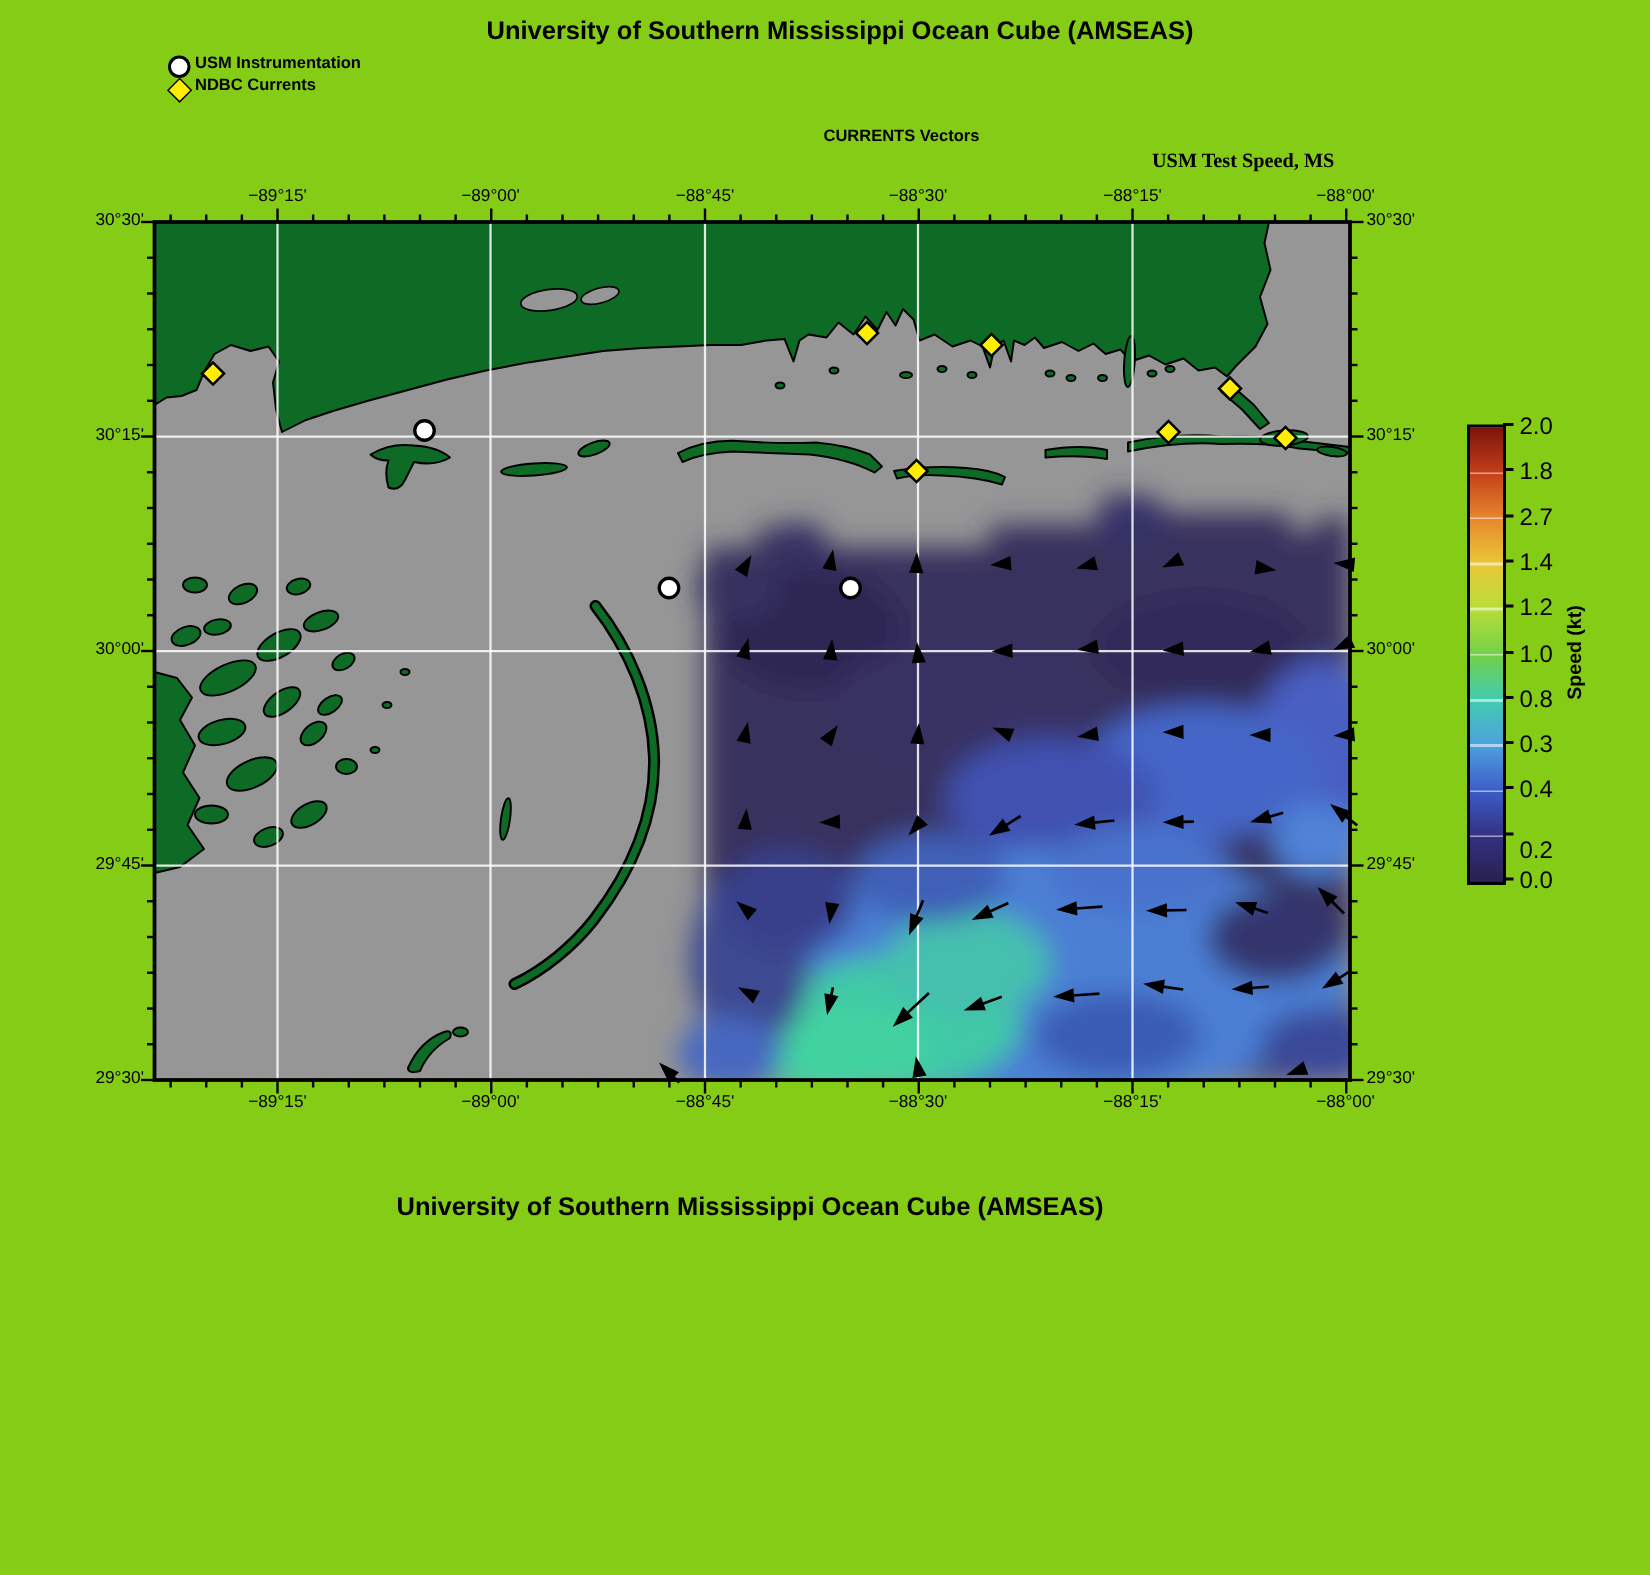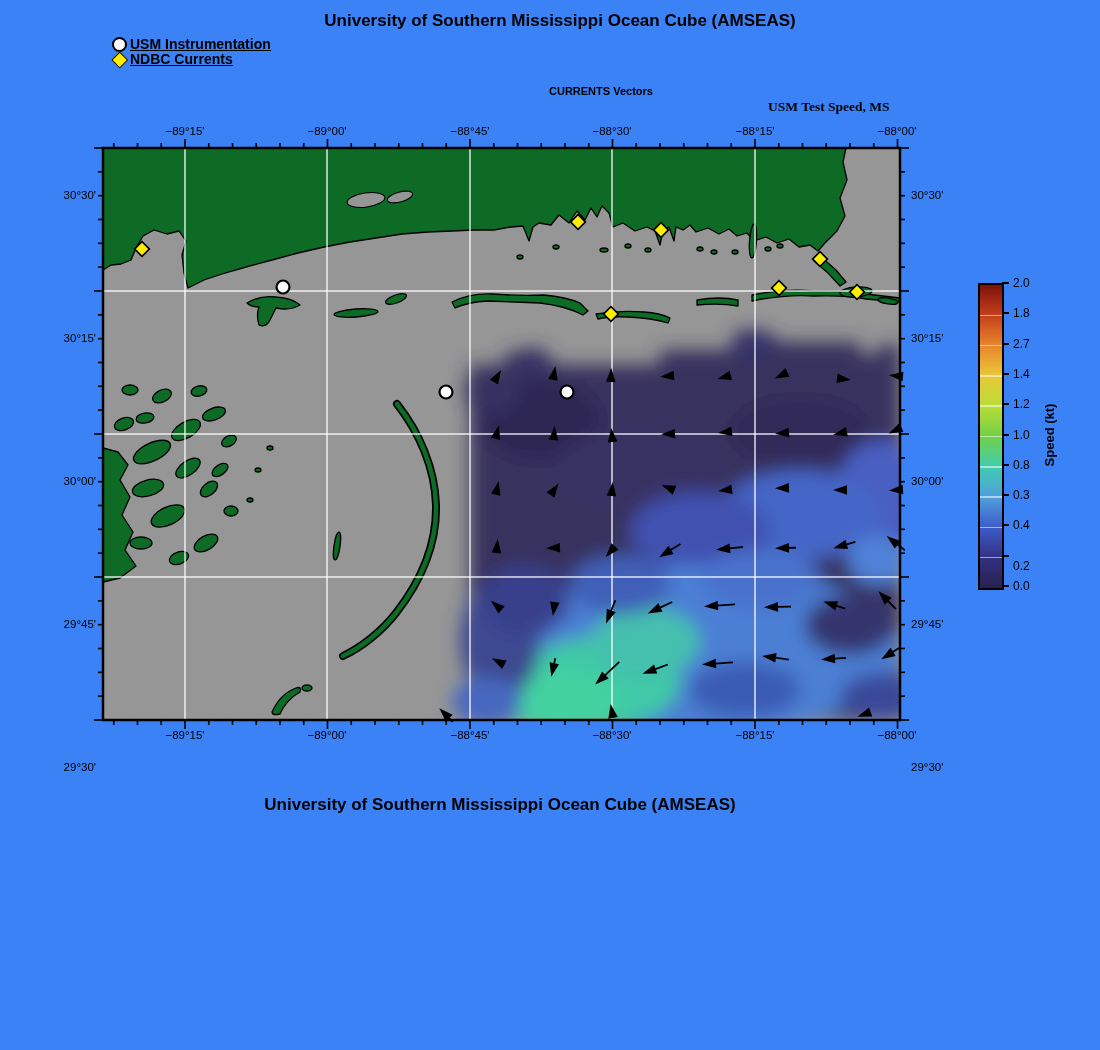--- a/index.html
+++ b/index.html
@@ -1,49 +1,49 @@
 <!DOCTYPE html>
 <html><head>
 <meta charset="utf-8">
 <style>
   html,body{margin:0;padding:0;background:#fff;}
-  .stage{position:relative;width:1100px;height:1050px;background:#3b82f6;overflow:hidden;
+  .stage{position:relative;width:1100px;height:1050px;background:#84cc16;overflow:hidden;
          font-family:"Liberation Sans",sans-serif;color:#000;}
   .top-title{position:absolute;left:10px;top:11px;width:1100px;text-align:center;
              font-size:17px;font-weight:bold;}
   .bottom-title{position:absolute;left:0;top:795px;width:1000px;text-align:center;
              font-size:17px;font-weight:bold;}
   .mlegend{position:absolute;left:110px;top:36px;}
   .mrow{height:15px;position:relative;}
   .mcircle{position:absolute;left:2px;top:1px;width:11px;height:11px;border:2.2px solid #000;
            border-radius:50%;background:#fff;display:inline-block;}
   .mdiamond{position:absolute;left:4px;top:3px;width:9.5px;height:9.5px;background:#ffee00;
             border:1.6px solid #000;transform:rotate(45deg);display:inline-block;}
-  .mlabel{position:absolute;left:20px;top:0;font-size:14px;font-weight:bold;white-space:nowrap;text-decoration:underline;}
+  .mlabel{position:absolute;left:20px;top:0;font-size:11px;font-weight:bold;white-space:nowrap;}
   .vbox{position:absolute;left:548px;top:40px;width:350px;height:44px;border:2px solid #000;
         box-sizing:border-box;background:#fff;}
   .vlabel{position:absolute;left:4px;font-size:11px;font-weight:bold;line-height:12px;}
   .vbox svg{position:absolute;left:0;top:0;}
   .vcaption{position:absolute;left:549px;top:85px;font-size:11px;font-weight:bold;}
   .subtitle{position:absolute;left:0;top:99px;width:1000px;text-align:center;
             font-family:"Liberation Serif",serif;font-size:16px;font-weight:bold;}
   .range-label{position:absolute;left:768px;top:99px;font-family:"Liberation Serif",serif;
             font-size:13.5px;font-weight:bold;}
   .map{position:absolute;left:0;top:0;}
   .xlab{position:absolute;width:80px;text-align:center;font-size:11.5px;top:125px;}
   .xlab.b{top:729px;}
-  .ylab{position:absolute;font-size:11.5px;margin-top:48px;}
+  .ylab{position:absolute;font-size:11.5px;}
   .ylab.l{left:38px;width:58px;text-align:right;}
   .ylab.r{left:911px;width:70px;text-align:left;}
   .cbar{position:absolute;left:978px;top:283px;width:22px;height:303px;border:2px solid #000;
         box-sizing:content-box;}
   .cbar-grad{position:absolute;left:0;top:0;width:100%;height:100%;}
   .cbar-sep{position:absolute;left:0;width:100%;height:1.5px;background:rgba(255,255,255,.55);}
   .cbar-dash{position:absolute;width:7px;height:2px;background:#000;left:1002px;}
-  .cbar-lab{position:absolute;left:1013px;font-size:12px;}
+  .cbar-lab{position:absolute;left:1013px;font-size:16px;}
   .cbar-title{position:absolute;left:990px;top:427px;width:120px;height:16px;text-align:center;
         font-size:13px;font-weight:bold;transform:rotate(-90deg);transform-origin:center;}
 </style>
 </head>
 <body>
 
 <div class="stage">
 
   <div class="top-title">University of Southern Mississippi Ocean Cube (AMSEAS)</div>
 

